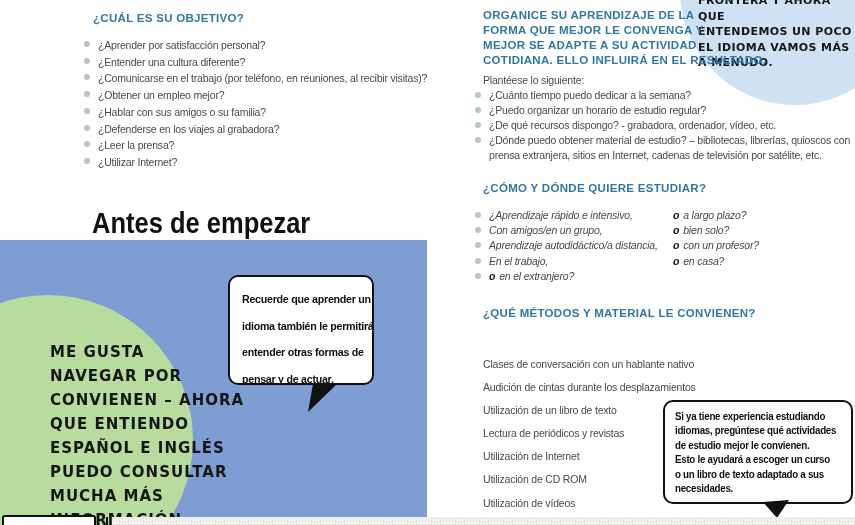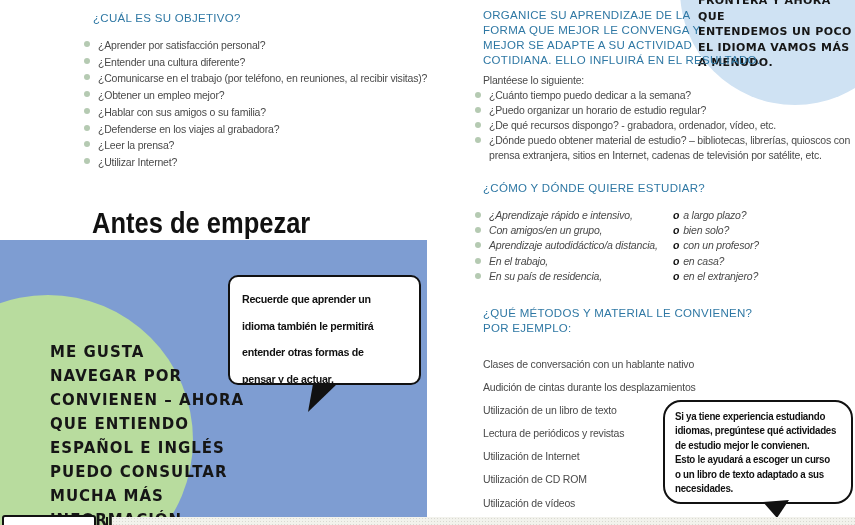--- a/index.html
+++ b/index.html
@@ -1,34 +1,34 @@
 <!DOCTYPE html>
 <html><head>
 <meta charset="utf-8">
 <style>
   html,body{margin:0;padding:0;background:#fff;}
   .canvas{position:relative;width:855px;height:525px;overflow:hidden;background:#fff;
           font-family:"Liberation Sans",sans-serif;}
   
-  .blue-head{color:#2f78a4;font-weight:normal;font-size:11.5px;letter-spacing:.3px;}
+  .blue-head{color:#2f78a4;font-weight:bold;font-size:11.5px;letter-spacing:.3px;}
   .body-txt{color:#4a4a4a;font-size:10.5px;letter-spacing:-.2px;}
   .dot{display:inline-block;width:6px;height:6px;border-radius:50%;background:#b5cab2;
        flex:0 0 6px;margin-top:4px;margin-right:8px;}
   ul{list-style:none;margin:0;padding:0;}
   .hw{font-family:"DejaVu Sans",sans-serif;font-weight:bold;color:#161616;}
   
   .objective-title{position:absolute;left:93px;top:12px;}
   .objective-list{position:absolute;left:84px;top:37px;}
   .objective-list li{display:flex;line-height:16.7px;white-space:nowrap;}
   .chapter-title{position:absolute;left:92px;top:206px;margin:0;font-size:30px;color:#111;
                  font-weight:bold;transform:scaleX(.85);transform-origin:left top;white-space:nowrap;}
   .blue-panel{position:absolute;left:0;top:240px;width:427px;height:315px;background:#7e9dd2;overflow:hidden;}
   .green-circle{position:absolute;left:-97px;top:55px;width:290px;height:290px;border-radius:50%;background:#b8dc9e;}
   .green-hw{position:absolute;left:50px;top:100px;font-size:15px;line-height:24px;letter-spacing:1px;}
-  .speech-box{position:absolute;left:228px;top:275px;width:193px;height:110px;background:#fff;
+  .speech-box{position:absolute;left:228px;top:275px;width:146px;height:110px;background:#fff;
               border:2px solid #111;border-radius:10px;box-sizing:border-box;padding:9px 0 0 12px;}
   .speech-box div{font-weight:bold;font-size:11.5px;letter-spacing:-.3px;line-height:26.5px;
                   transform:scaleX(.93);transform-origin:left;white-space:nowrap;color:#111;}
   .speech-tail{position:absolute;left:295px;top:384px;width:46px;height:30px;background:#111;
                clip-path:polygon(18px 0,42px 0,13px 28px);}
   .cut-box{position:absolute;left:2px;top:515px;width:90px;height:14px;background:#fff;
            border:2px solid #111;border-radius:3px;}
   .vline{position:absolute;left:106px;top:517px;width:2px;height:8px;background:#111;}
   
   .blue-circle{position:absolute;left:680px;top:-125px;width:230px;height:230px;border-radius:50%;background:#cfe2f3;}
@@ -40,21 +40,21 @@
   .org-list li span.t{display:block;width:372px;}
   .hw-title{position:absolute;left:483px;top:182px;}
   .hw-list{position:absolute;left:475px;top:208px;}
   .hw-list .row{display:flex;line-height:15.2px;white-space:nowrap;font-style:italic;}
   .hw-list .lcell{display:inline-block;width:184px;}
   .hw-list b{color:#111;font-size:10.5px;margin-right:4px;}
   .methods-title{position:absolute;left:483px;top:306px;line-height:15px;}
   .methods-list{position:absolute;left:483px;top:349px;line-height:15.1px;}
   .methods-list div{white-space:nowrap;margin-top:8px;}
   .tip-box{position:absolute;left:663px;top:400px;width:190px;height:104px;background:#fff;
-           border:2px solid #111;border-radius:18px;box-sizing:border-box;padding:7px 0 0 10px;}
+           border:2px solid #111;border-radius:10px;box-sizing:border-box;padding:7px 0 0 10px;}
   .tip-box div{font-weight:bold;font-size:10.5px;letter-spacing:-.3px;line-height:14.4px;
                transform:scaleX(.93);transform-origin:left;white-space:nowrap;color:#111;}
   .tip-tail{position:absolute;left:758px;top:500px;width:36px;height:20px;background:#111;
             clip-path:polygon(5px 2px,31px 0,19px 18px);}
   .bottom-band{position:absolute;left:112px;top:517px;width:743px;height:8px;background:#f2f2ec;
                background-image:radial-gradient(#d9d9d1 1px,transparent 1px);background-size:3px 3px;}
 </style>
 </head>
 <body>
 
@@ -182,29 +182,27 @@
       <span>con un profesor?</span>
     </div>
     <div class="row">
       <span class="dot"></span>
       <span class="lcell">En el trabajo,</span>
       <b>o</b>
       <span>en casa?</span>
     </div>
     <div class="row">
       <span class="dot"></span>
-      <span class="lcell">En su país de residencia,</span>
       <b>o</b>
       <span>en el extranjero?</span>
     </div>
   </div>
 
   <div class="blue-head methods-title">
     <div>¿QUÉ MÉTODOS Y MATERIAL LE CONVIENEN?</div>
-    <div>POR EJEMPLO:</div>
   </div>
 
   <div class="methods-list body-txt">
     <div>Clases de conversación con un hablante nativo</div>
     <div>Audición de cintas durante los desplazamientos</div>
     <div>Utilización de un libro de texto</div>
     <div>Lectura de periódicos y revistas</div>
     <div>Utilización de Internet</div>
     <div>Utilización de CD ROM</div>
     <div>Utilización de vídeos</div>

